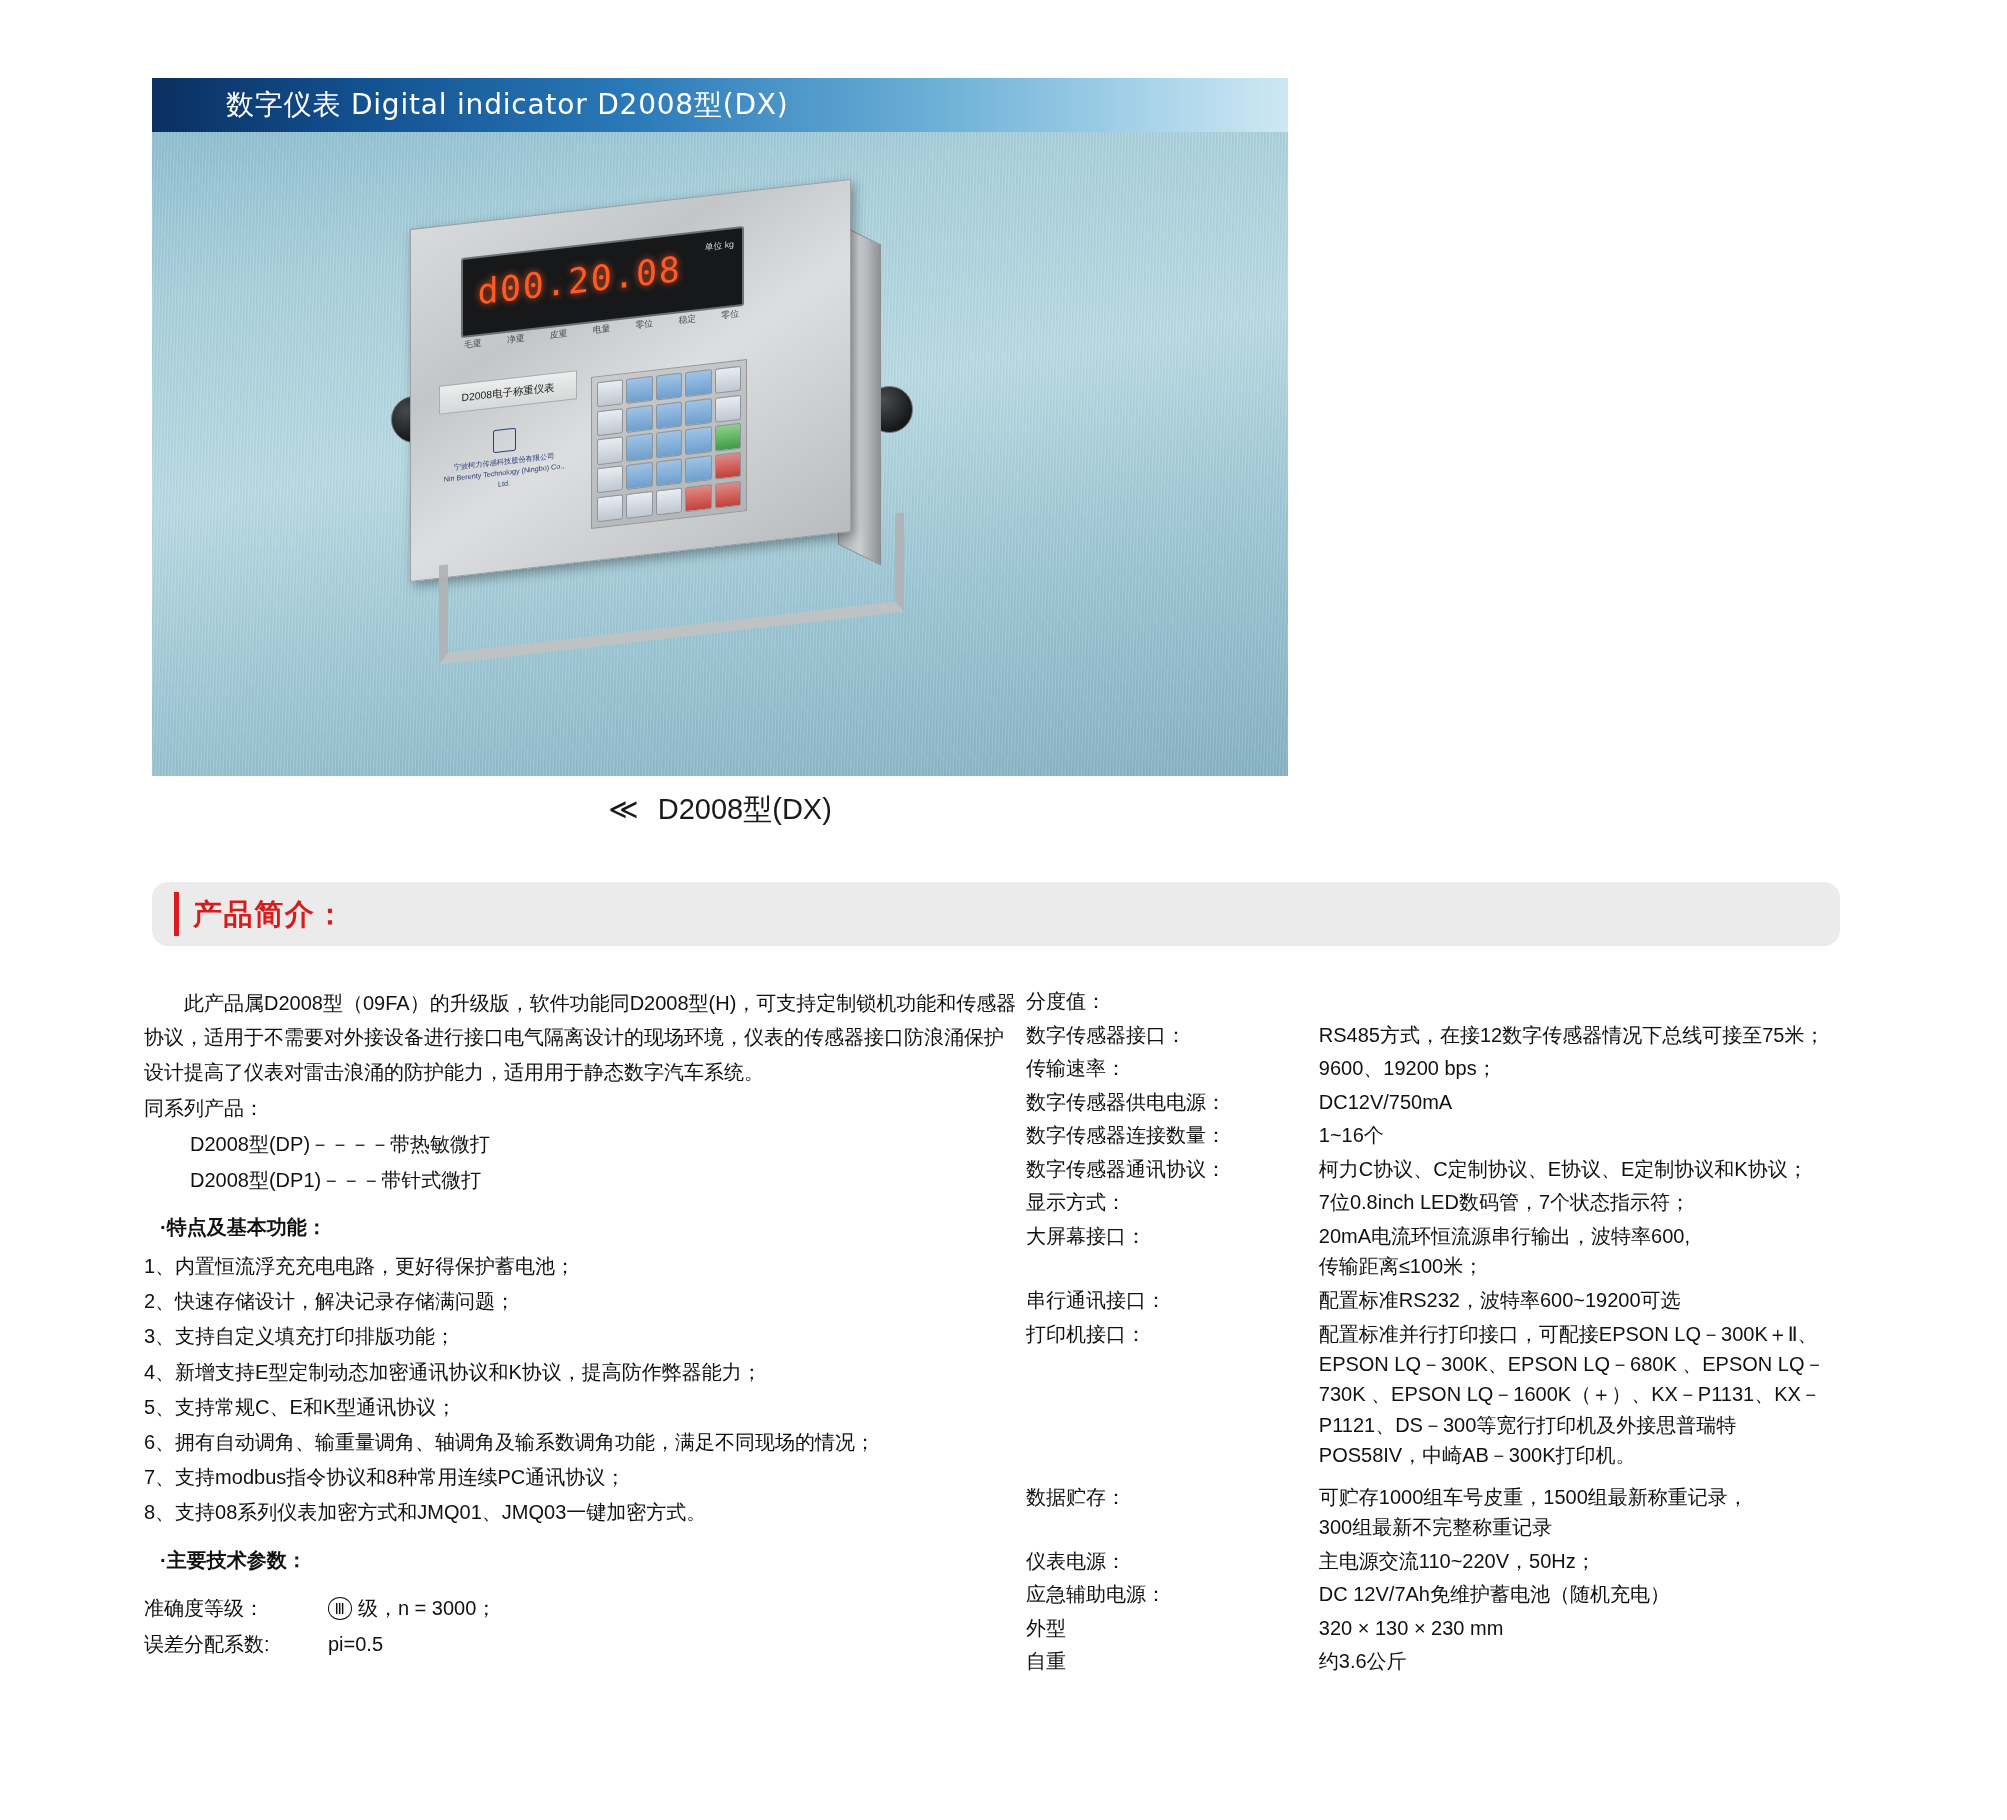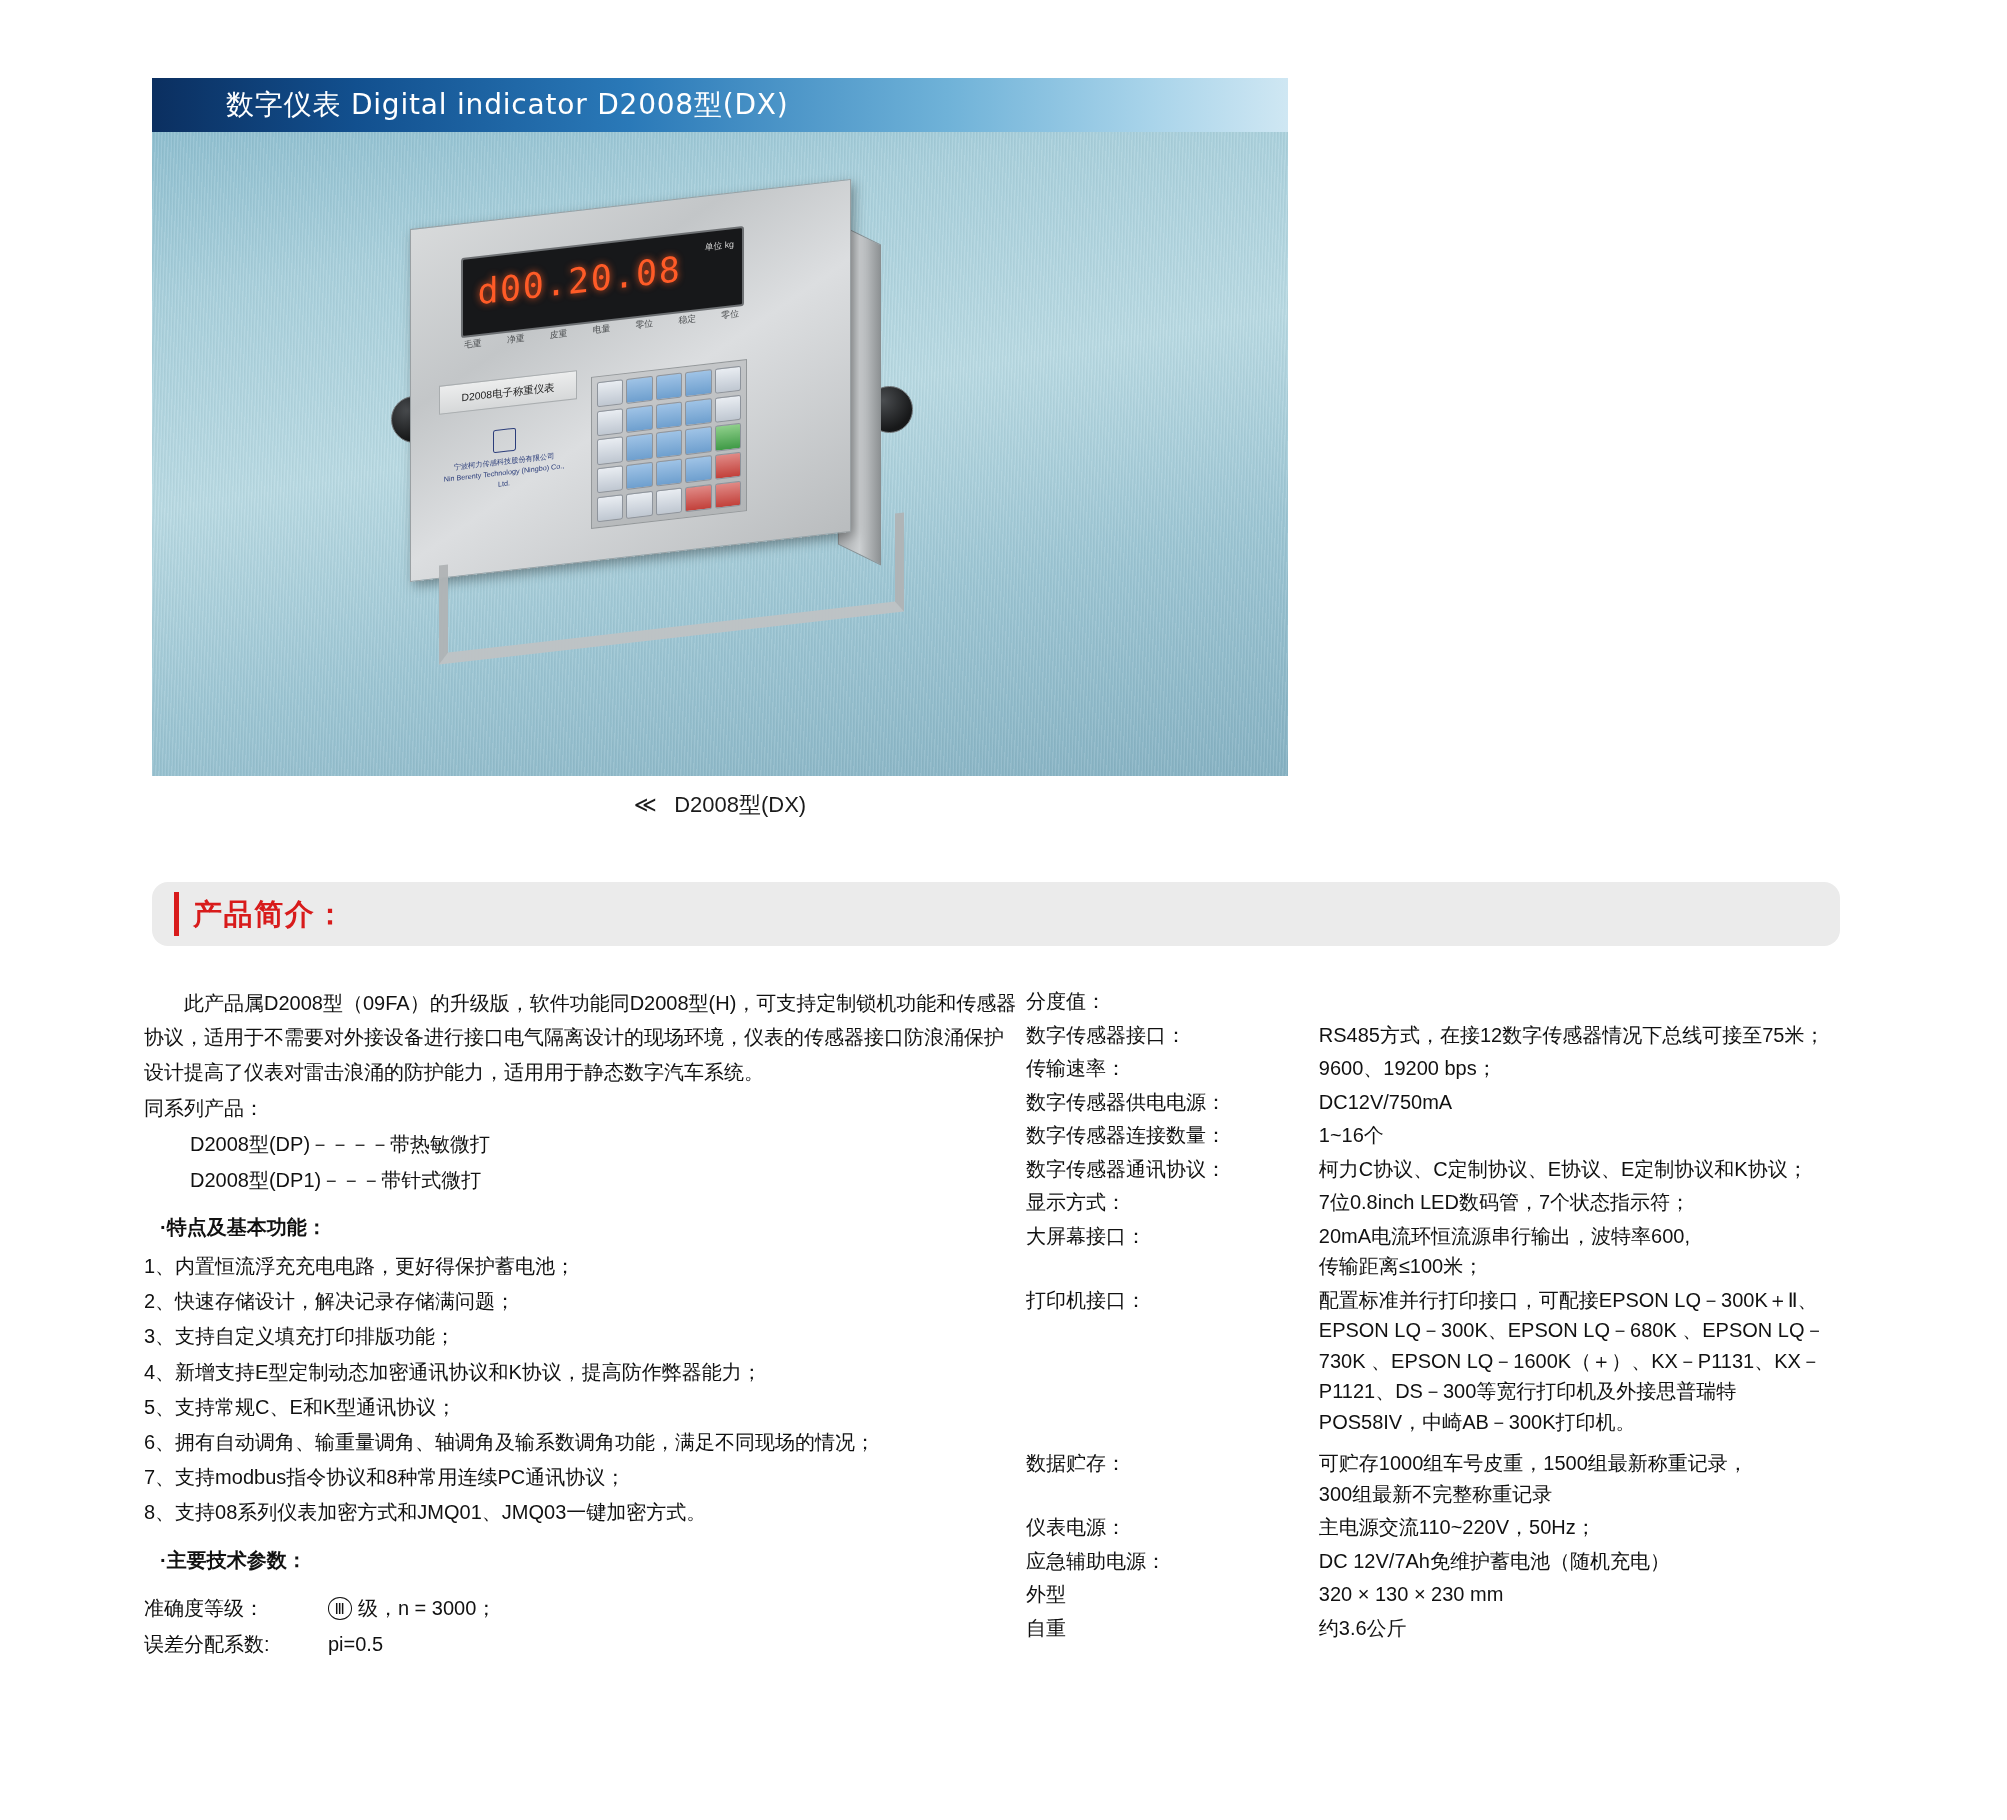--- a/index.html
+++ b/index.html
@@ -189,21 +189,21 @@
   }
   .knob-left { left: 0px; top: 200px; }
   .knob-right { left: 475px; top: 190px; }
 
   .caption {
     position: absolute;
     left: 152px;
     top: 790px;
     width: 1136px;
     text-align: center;
-    font-size: 22px;
+    font-size: 29px;
     color: #1a1a1a;
   }
   .caption .arrows { margin-right: 11.2px; }
 
   
   .section-bar {
     position: absolute;
     left: 152px;
     top: 882px;
     width: 1688px;
@@ -449,20 +449,26 @@
   </div>
 
   <div class="spec-row">
     <div class="spec-key">大屏幕接口：</div>
     <div class="spec-val">
       <span class="cont">20mA电流环恒流源串行输出，波特率600,</span>
       <span class="cont">传输距离≤100米；</span>
     </div>
   </div>
 
+  <div class="spec-row">
+    <div class="spec-key">串行通讯接口：</div>
+    <div class="spec-val">
+      <span class="cont">配置标准RS232，波特率600~19200可选</span>
+    </div>
+  </div>
 
   <div class="spec-row">
     <div class="spec-key">打印机接口：</div>
     <div class="spec-val">
       <span class="cont">配置标准并行打印接口，可配接EPSON LQ－300K＋Ⅱ、</span>
       <span class="cont">EPSON LQ－300K、EPSON LQ－680K 、EPSON LQ－</span>
       <span class="cont">730K 、EPSON LQ－1600K（＋）、KX－P1131、KX－</span>
       <span class="cont">P1121、DS－300等宽行打印机及外接思普瑞特</span>
       <span class="cont">POS58IV，中崎AB－300K打印机。</span>
     </div>

